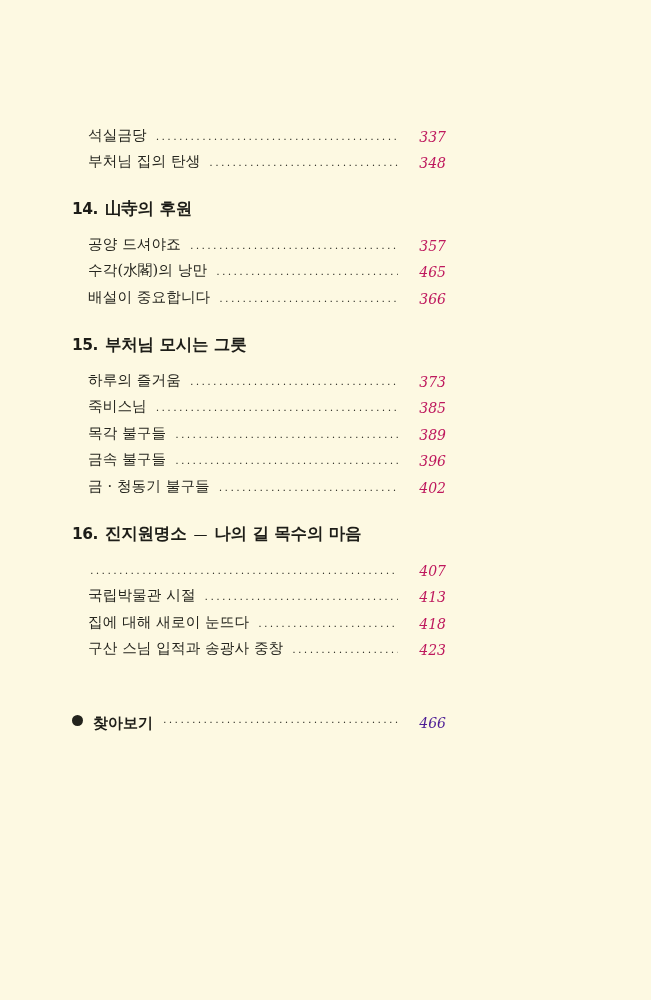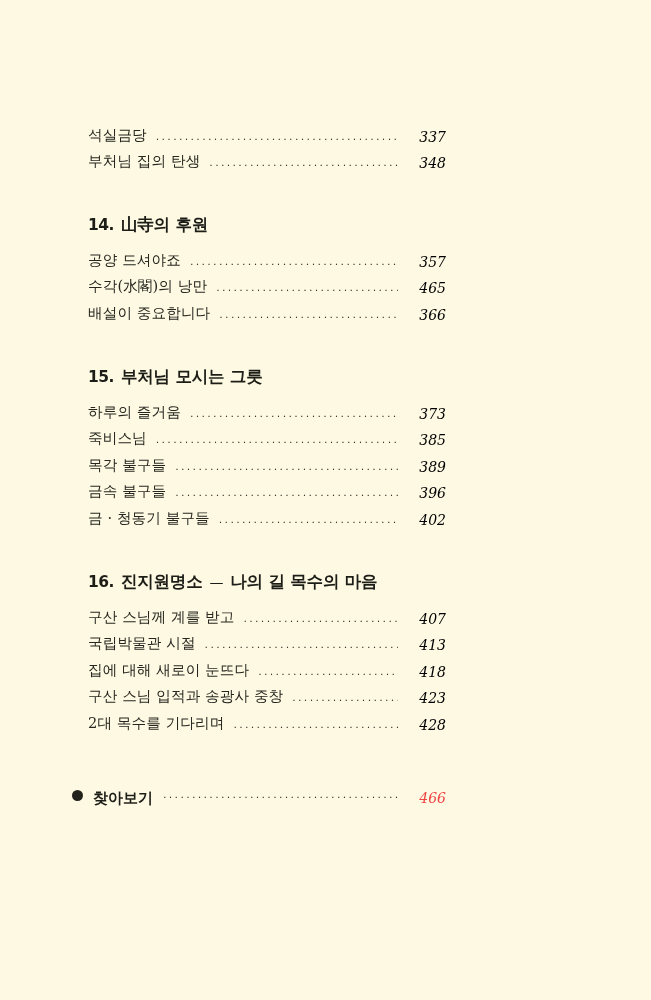--- a/index.html
+++ b/index.html
@@ -29,21 +29,21 @@
 
   
   .section-heading {
     display: flex;
     align-items: baseline;
     font-family: "DejaVu Sans", sans-serif;
     font-weight: bold;
     font-size: 16.5px;
     letter-spacing: -0.2px;
     color: #1d1d18;
-    margin: 16px;
+    margin: 0;
     white-space: nowrap;
   }
   .section-heading .sec-num {
     font-size: 15.5px;
     margin-right: 7px;
     letter-spacing: -0.5px;
   }
   .section-heading .sec-title {
     font-size: 16.5px;
   }
@@ -90,21 +90,21 @@
     left: 0;
     bottom: 0.18em;
     white-space: nowrap;
   }
   .entry .page-num {
     flex: 0 0 40px;
     text-align: right;
     font-family: "DejaVu Serif", serif;
     font-style: italic;
     font-size: 14px;
-    color: #000000;
+    color: #be185d;
     padding-left: 6px;
   }
 
   
   .group-gap {
     height: 27px;
   }
   .section-block {
     margin-top: 0;
   }
@@ -156,21 +156,21 @@
     left: 0;
     bottom: 0.18em;
     white-space: nowrap;
   }
   .index-line .page-num {
     flex: 0 0 40px;
     text-align: right;
     font-family: "DejaVu Serif", serif;
     font-style: italic;
     font-size: 14px;
-    color: #ef4444;
+    color: #4c1d95;
     padding-left: 6px;
   }
 </style>
 </head>
 <body>
 
 <div class="page">
   <div class="toc">
 
     <div>
@@ -247,43 +247,37 @@
     <div class="group-gap"></div>
 
     <div class="section-block">
       <div class="section-heading">
         <span class="sec-num">16.</span>
         <span class="sec-title">진지원명소</span>
         <span class="sec-dash">—</span>
         <span class="sec-sub">나의 길 목수의 마음</span>
       </div>
       <div class="entry">
-        <span class="entry-title">구산 스님께 계를 받고</span>
         <span class="leader"></span>
         <span class="page-num">407</span>
       </div>
       <div class="entry">
         <span class="entry-title">국립박물관 시절</span>
         <span class="leader"></span>
         <span class="page-num">413</span>
       </div>
       <div class="entry">
         <span class="entry-title">집에 대해 새로이 눈뜨다</span>
         <span class="leader"></span>
         <span class="page-num">418</span>
       </div>
       <div class="entry">
         <span class="entry-title">구산 스님 입적과 송광사 중창</span>
         <span class="leader"></span>
         <span class="page-num">423</span>
-      </div>
-      <div class="entry">
-        <span class="entry-title">2대 목수를 기다리며</span>
-        <span class="leader"></span>
-        <span class="page-num">428</span>
       </div>
     </div>
 
     <div class="group-gap"></div>
 
 
     <div class="index-line">
       <span class="bullet"></span>
       <span class="entry-title">찾아보기</span>
       <span class="leader"></span>

